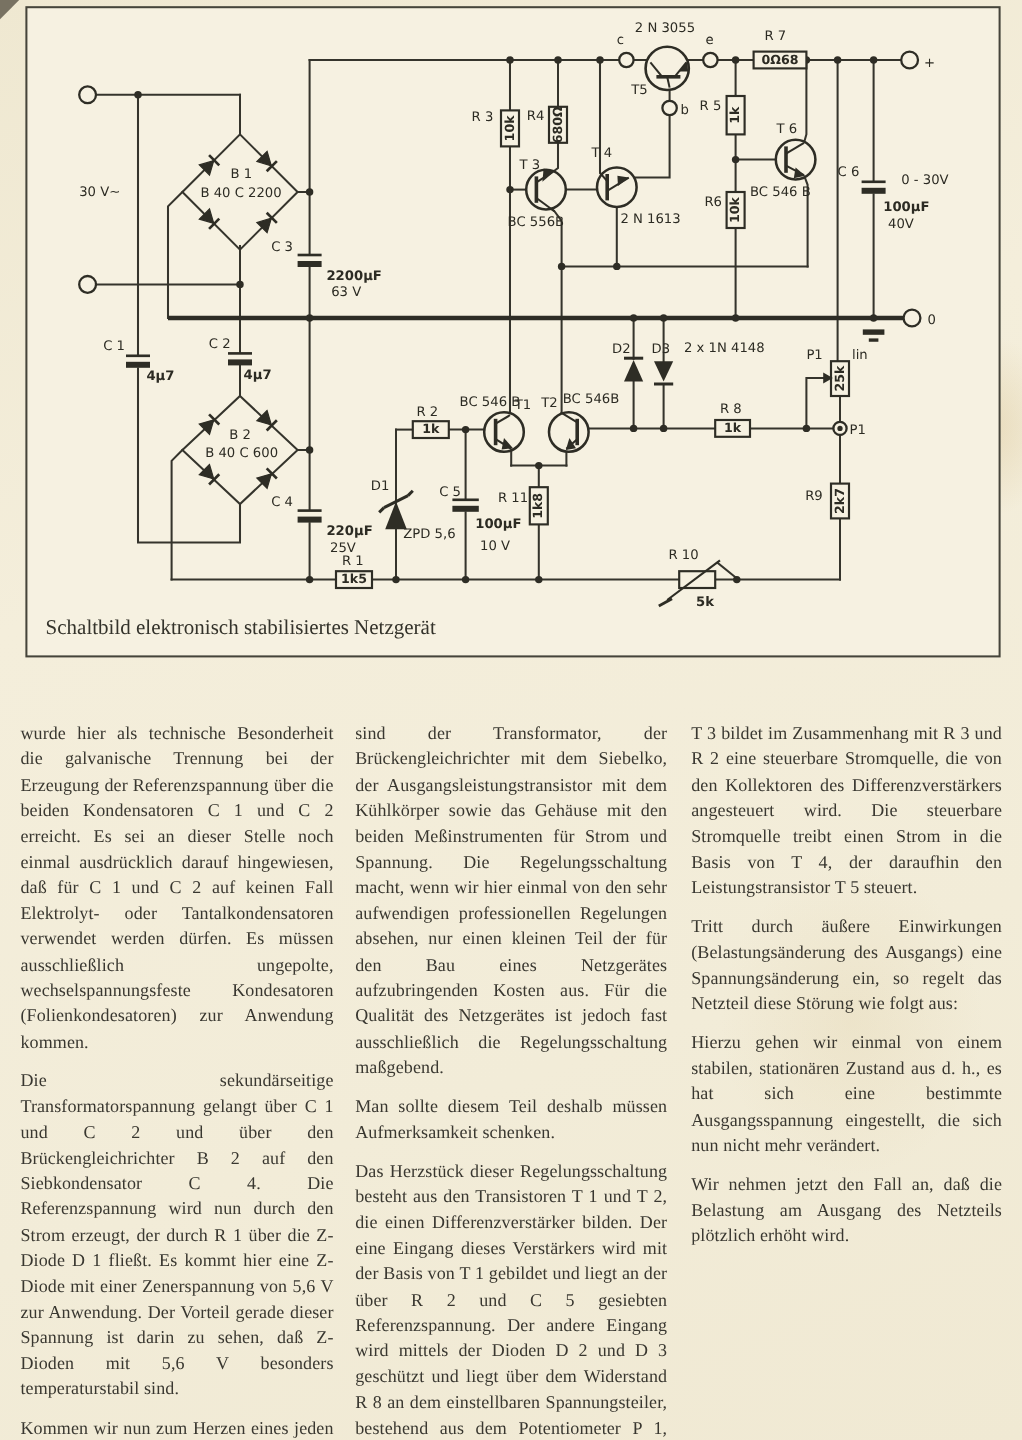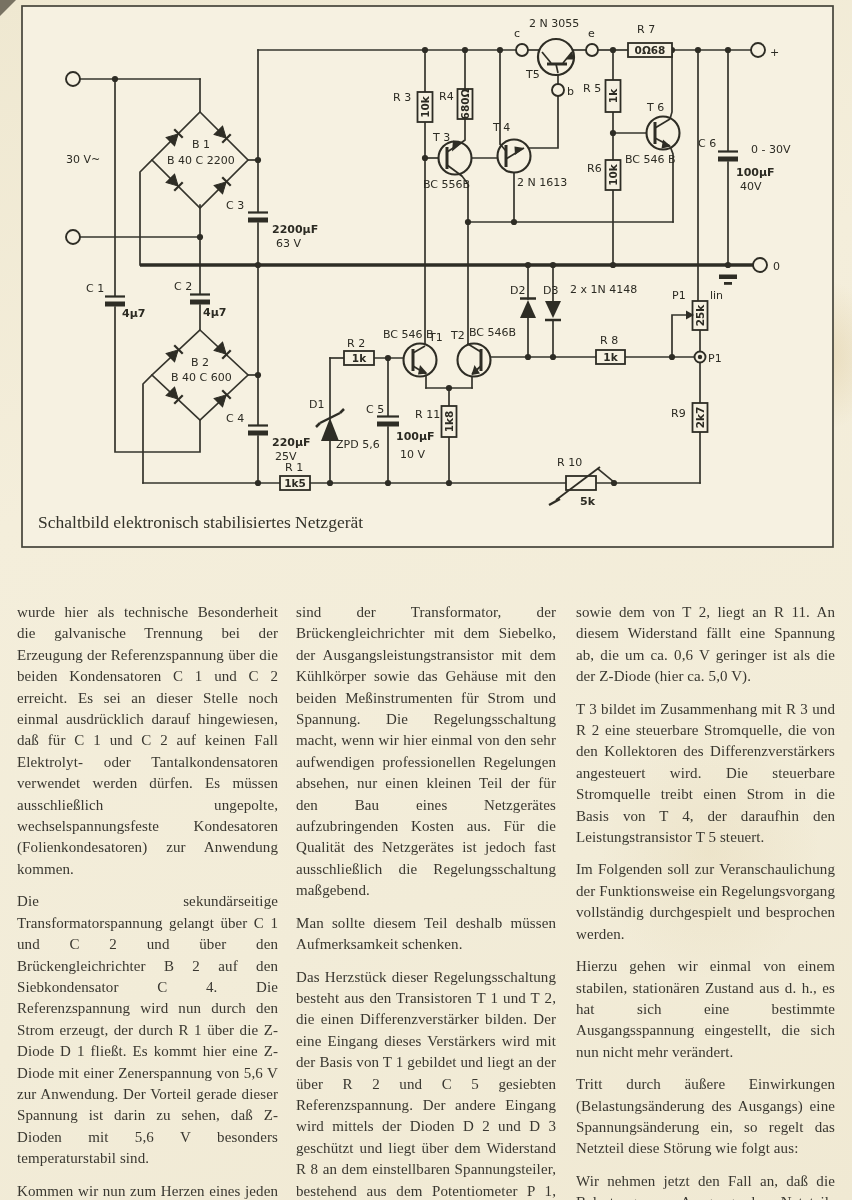--- a/index.html
+++ b/index.html
@@ -406,21 +406,19 @@
     <p class="tight">Kommen wir nun zum Herzen eines jeden elektronisch stabilisierten Netzgerätes, der eigentlichen elektronischen Regelungsschaltung.</p>
 
   </div>
   <div class="col" id="col2">
     <p>sind der Transformator, der Brückengleichrichter mit dem Siebelko, der Ausgangsleistungstransistor mit dem Kühlkörper sowie das Gehäuse mit den beiden Meßinstrumenten für Strom und Spannung. Die Regelungsschaltung macht, wenn wir hier einmal von den sehr aufwendigen professionellen Regelungen absehen, nur einen kleinen Teil der für den Bau eines Netzgerätes aufzubringenden Kosten aus. Für die Qualität des Netzgerätes ist jedoch fast ausschließlich die Regelungsschaltung maßgebend.</p>
     <p>Man sollte diesem Teil deshalb müssen Aufmerksamkeit schenken.</p>
     <p class="tight">Das Herzstück dieser Regelungsschaltung besteht aus den Transistoren T 1 und T 2, die einen Differenzverstärker bilden. Der eine Eingang dieses Verstärkers wird mit der Basis von T 1 gebildet und liegt an der über R 2 und C 5 gesiebten Referenzspannung. Der andere Eingang wird mittels der Dioden D 2 und D 3 geschützt und liegt über dem Widerstand R 8 an dem einstellbaren Spannungsteiler, bestehend aus dem Potentiometer P 1, dem Widerstand R 9 sowie dem Trimmer R 10.</p>
 
   </div>
   <div class="col" id="col3">
-    <p>sowie dem von T 2, liegt an R 11. An diesem Widerstand fällt eine Spannung ab, die um ca. 0,6 V geringer ist als die der Z-Diode (hier ca. 5,0 V).</p>
     <p>T 3 bildet im Zusammenhang mit R 3 und R 2 eine steuerbare Stromquelle, die von den Kollektoren des Differenzverstärkers angesteuert wird. Die steuerbare Stromquelle treibt einen Strom in die Basis von T 4, der daraufhin den Leistungstransistor T 5 steuert.</p>
-    <p>Im Folgenden soll zur Veranschaulichung der Funktionsweise ein Regelungsvorgang vollständig durchgespielt und besprochen werden.</p>
+    <p>Tritt durch äußere Einwirkungen (Belastungsänderung des Ausgangs) eine Spannungsänderung ein, so regelt das Netzteil diese Störung wie folgt aus:</p>
     <p>Hierzu gehen wir einmal von einem stabilen, stationären Zustand aus d. h., es hat sich eine bestimmte Ausgangsspannung eingestellt, die sich nun nicht mehr verändert.</p>
-    <p>Tritt durch äußere Einwirkungen (Belastungsänderung des Ausgangs) eine Spannungsänderung ein, so regelt das Netzteil diese Störung wie folgt aus:</p>
     <p>Wir nehmen jetzt den Fall an, daß die Belastung am Ausgang des Netzteils plötzlich erhöht wird.</p>
 
   </div>
 </div>
 
 </body></html>

